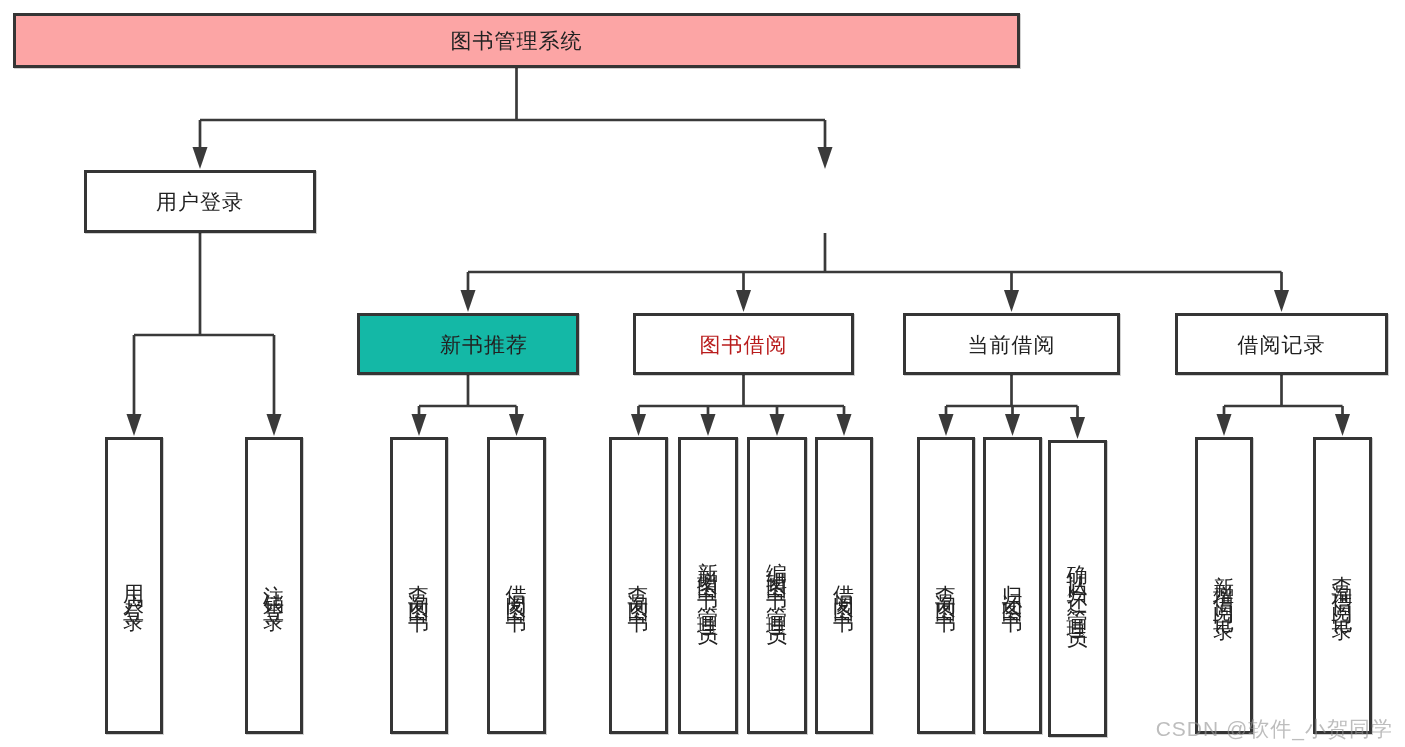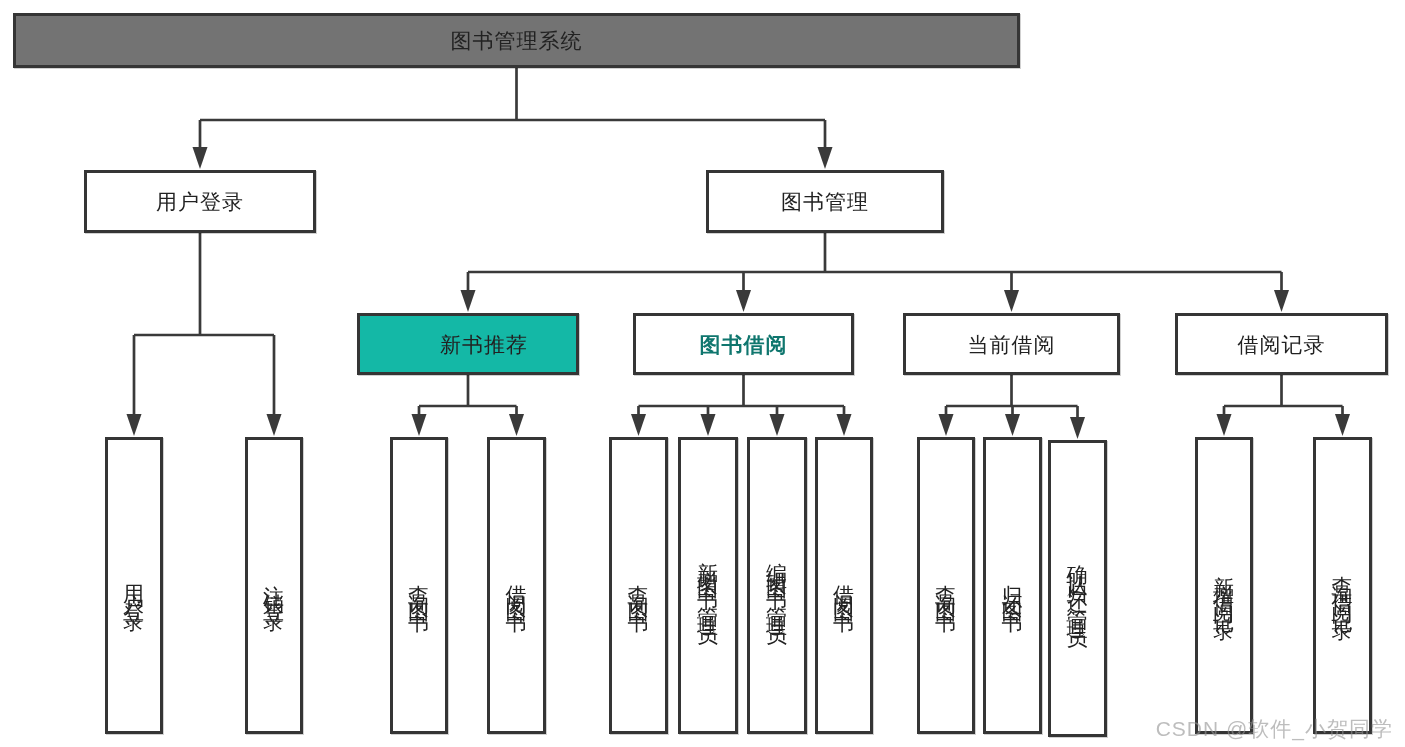--- a/index.html
+++ b/index.html
@@ -116,34 +116,31 @@
       <line x1="1077.5" y1="406" x2="1077.5" y2="424" stroke="#3a3a3a" stroke-width="2.7"></line>
       <polygon points="1070,417 1085,417 1077.5,439" fill="#3a3a3a"></polygon>
       <line x1="1281.5" y1="375" x2="1281.5" y2="406" stroke="#3a3a3a" stroke-width="2.7"></line>
       <line x1="1224" y1="406" x2="1342.5" y2="406" stroke="#3a3a3a" stroke-width="2.7"></line>
       <line x1="1224" y1="406" x2="1224" y2="421" stroke="#3a3a3a" stroke-width="2.7"></line>
       <polygon points="1216.5,414 1231.5,414 1224,436" fill="#3a3a3a"></polygon>
       <line x1="1342.5" y1="406" x2="1342.5" y2="421" stroke="#3a3a3a" stroke-width="2.7"></line>
       <polygon points="1335,414 1350,414 1342.5,436" fill="#3a3a3a"></polygon>
     </svg>
   <div id="nodes-layer">
-      <div class="node" style="left: 13px; top: 13px; width: 1007px; height: 55px; border-color: rgb(53, 53, 53); background: #737373;">
+      <div class="node" style="left: 13px; top: 13px; width: 1007px; height: 55px; border-color: rgb(53, 53, 53); background: #fca5a5;">
         <span class="node-label" style="color: rgb(34, 34, 34);">图书管理系统</span>
       </div>
       <div class="node" style="left: 84px; top: 170px; width: 232px; height: 63px; border-color: rgb(53, 53, 53); background: rgb(255, 255, 255);">
         <span class="node-label" style="color: rgb(34, 34, 34);">用户登录</span>
       </div>
-      <div class="node" style="left: 706px; top: 170px; width: 238px; height: 63px; border-color: rgb(53, 53, 53); background: rgb(255, 255, 255);">
-        <span class="node-label" style="color: rgb(34, 34, 34);">图书管理</span>
-      </div>
       <div class="node" style="left: 357px; top: 313px; width: 222px; height: 62px; border-color: rgb(53, 53, 53); background: #14b8a6; padding-left: 32px;">
         <span class="node-label" style="color: rgb(34, 34, 34);">新书推荐</span>
       </div>
       <div class="node" style="left: 633px; top: 313px; width: 221px; height: 62px; border-color: rgb(53, 53, 53); background: rgb(255, 255, 255);">
-        <span class="node-label" style="color: #0f766e; font-weight: bold;">图书借阅</span>
+        <span class="node-label" style="color: #b91c1c;">图书借阅</span>
       </div>
       <div class="node" style="left: 903px; top: 313px; width: 217px; height: 62px; border-color: rgb(53, 53, 53); background: rgb(255, 255, 255); text-align: right;">
         <span class="node-label" style="color: rgb(34, 34, 34);">当前借阅</span>
       </div>
       <div class="node" style="left: 1175px; top: 313px; width: 213px; height: 62px; border-color: rgb(53, 53, 53); background: rgb(255, 255, 255);">
         <span class="node-label" style="color: rgb(34, 34, 34);">借阅记录</span>
       </div>
       <div class="node vertical" style="left: 105px; top: 437px; width: 58px; height: 297px; border-color: rgb(53, 53, 53); background: rgb(255, 255, 255);">
         <span class="node-label" style="color: rgb(34, 34, 34);">用户登录</span>
       </div>

